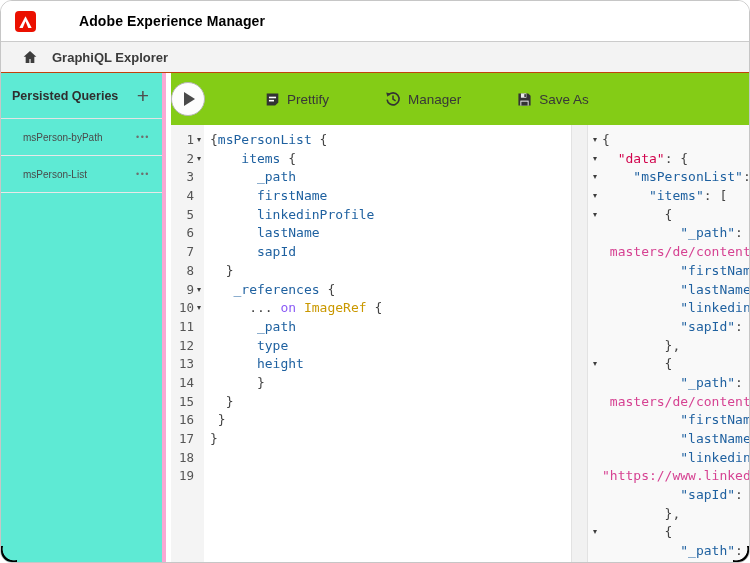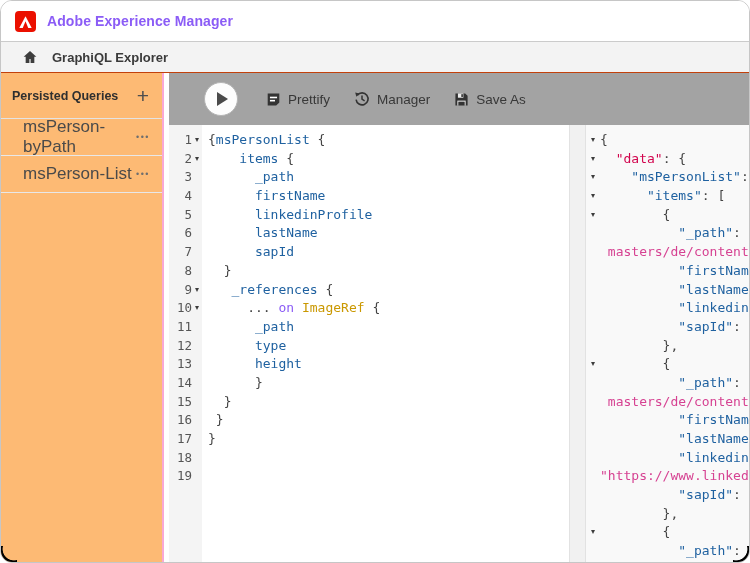--- a/index.html
+++ b/index.html
@@ -2,43 +2,43 @@
 <html><head>
 <meta charset="utf-8">
 <style>
   html,body{margin:0;padding:0;background:#ffffff;}
   body{width:750px;height:563px;font-family:"Liberation Sans",sans-serif;-webkit-font-smoothing:antialiased;}
   .app{position:relative;width:750px;height:563px;box-sizing:border-box;border:1px solid #c6c6c6;border-radius:12px;overflow:hidden;background:#fff;display:flex;flex-direction:column;}
 
   
   .topbar{flex:0 0 40px;height:40px;display:flex;align-items:center;padding-left:14px;background:#fff;}
   .logo{width:21px;height:21px;border-radius:4px;background:#EB1000;display:flex;align-items:center;justify-content:center;margin-right:11px;flex:0 0 21px;}
-  .top-title{font-size:14px;font-weight:600;color:#8b5cf6;letter-spacing:.1px;}
+  .top-title{font-size:14px;font-weight:600;color:#000000;letter-spacing:.1px;margin-left:32px;}
 
   
   .crumbbar{flex:0 0 32px;height:32px;box-sizing:border-box;background:#f3f3f3;border-top:1px solid #cbcbcb;border-bottom:1px solid #c2410c;display:flex;align-items:center;padding-left:21px;}
   .home{width:16px;height:16px;margin-right:14px;display:flex;align-items:center;}
   .crumb-title{font-size:13px;font-weight:700;color:#3a3a3a;}
 
   .body-row{flex:1;display:flex;min-height:0;}
 
   
-  .sidebar{flex:0 0 161px;width:161px;border-right:2px solid #f9a8d4;background:#fdba74;}
+  .sidebar{flex:0 0 161px;width:161px;border-right:4px solid #f9a8d4;background:#5eead4;}
   .sb-header{height:45px;border-bottom:1px solid #e3e3e3;display:flex;align-items:center;justify-content:space-between;padding:0 13px 0 11px;}
   .sb-title{font-size:12.5px;font-weight:700;color:#2f2f2f;}
   .plus{font-size:21px;font-weight:300;color:#4f4f4f;line-height:1;cursor:pointer;}
   .sb-item{height:36px;border-bottom:1px solid #e8e8e8;display:flex;align-items:center;justify-content:space-between;padding:0 12px 0 22px;cursor:pointer;}
-  .sb-item-label{font-size:17px;color:#4a4a4a;}
+  .sb-item-label{font-size:10px;color:#4a4a4a;}
   .dots{font-size:9px;color:#6e6e6e;letter-spacing:1.5px;}
 
   .gap{flex:0 0 5px;background:#fff;}
   .main{flex:1;display:flex;flex-direction:column;min-width:0;}
 
   
-  .toolbar{flex:0 0 52px;height:52px;background:#a3a3a3;display:flex;align-items:center;padding-left:35px;}
+  .toolbar{flex:0 0 52px;height:52px;background:#84cc16;display:flex;align-items:center;gap:32px;}
   .play{width:34px;height:34px;border-radius:50%;background:#fdfdfd;border:1px solid #b5b5b5;display:flex;align-items:center;justify-content:center;margin-right:28px;cursor:pointer;box-sizing:border-box;}
   .play-tri{width:0;height:0;border-left:11px solid #4a4a4a;border-top:7px solid transparent;border-bottom:7px solid transparent;margin-left:3px;}
   .tb-btn{display:flex;align-items:center;gap:7px;margin-right:24px;font-size:13.5px;color:#383838;cursor:pointer;}
   .tb-btn svg{display:block;}
 
   
   .panes{flex:1;display:flex;min-height:0;}
   .editor{flex:0 0 400px;width:400px;display:flex;background:#fff;overflow:hidden;}
   .gutter{flex:0 0 33px;width:33px;background:#f4f4f4;padding-top:6px;box-sizing:border-box;}
   .gl{height:18.7px;line-height:18.7px;display:flex;font-family:"DejaVu Sans Mono",monospace;font-size:12.5px;color:#555;}

